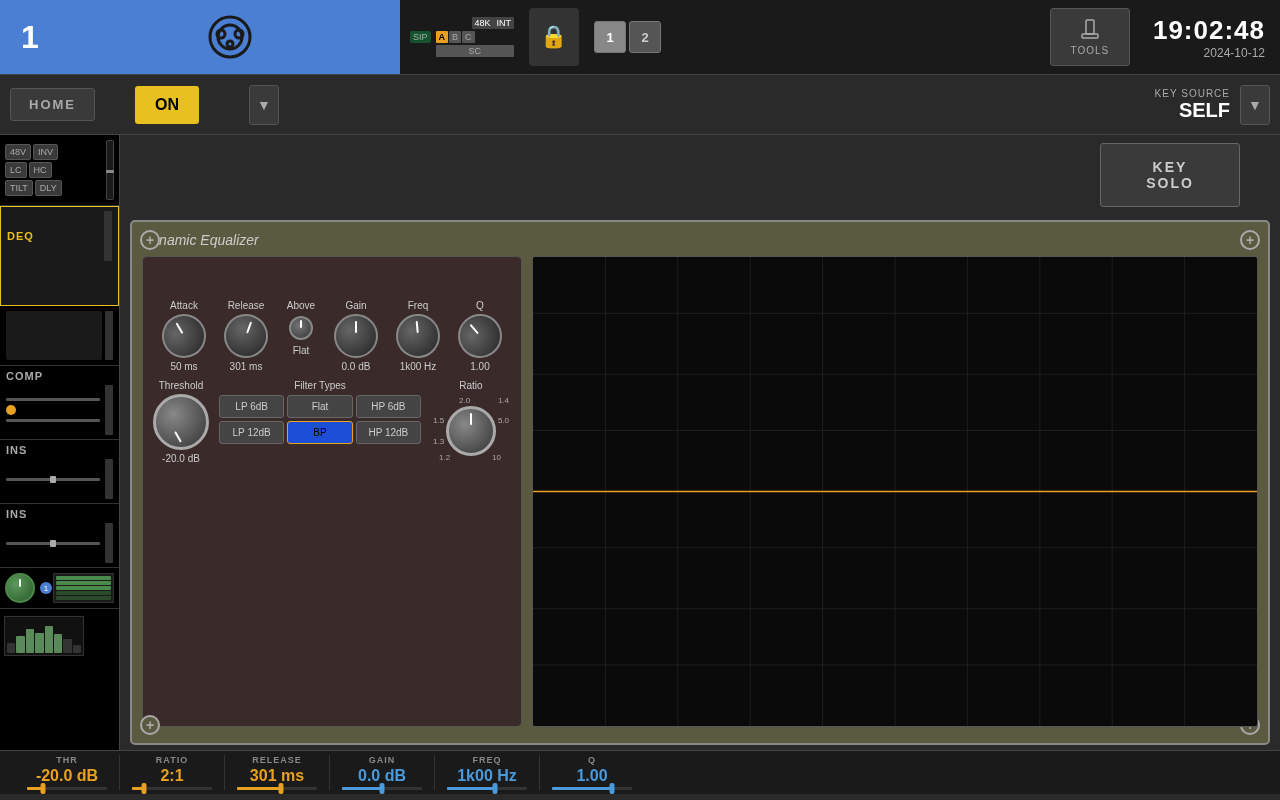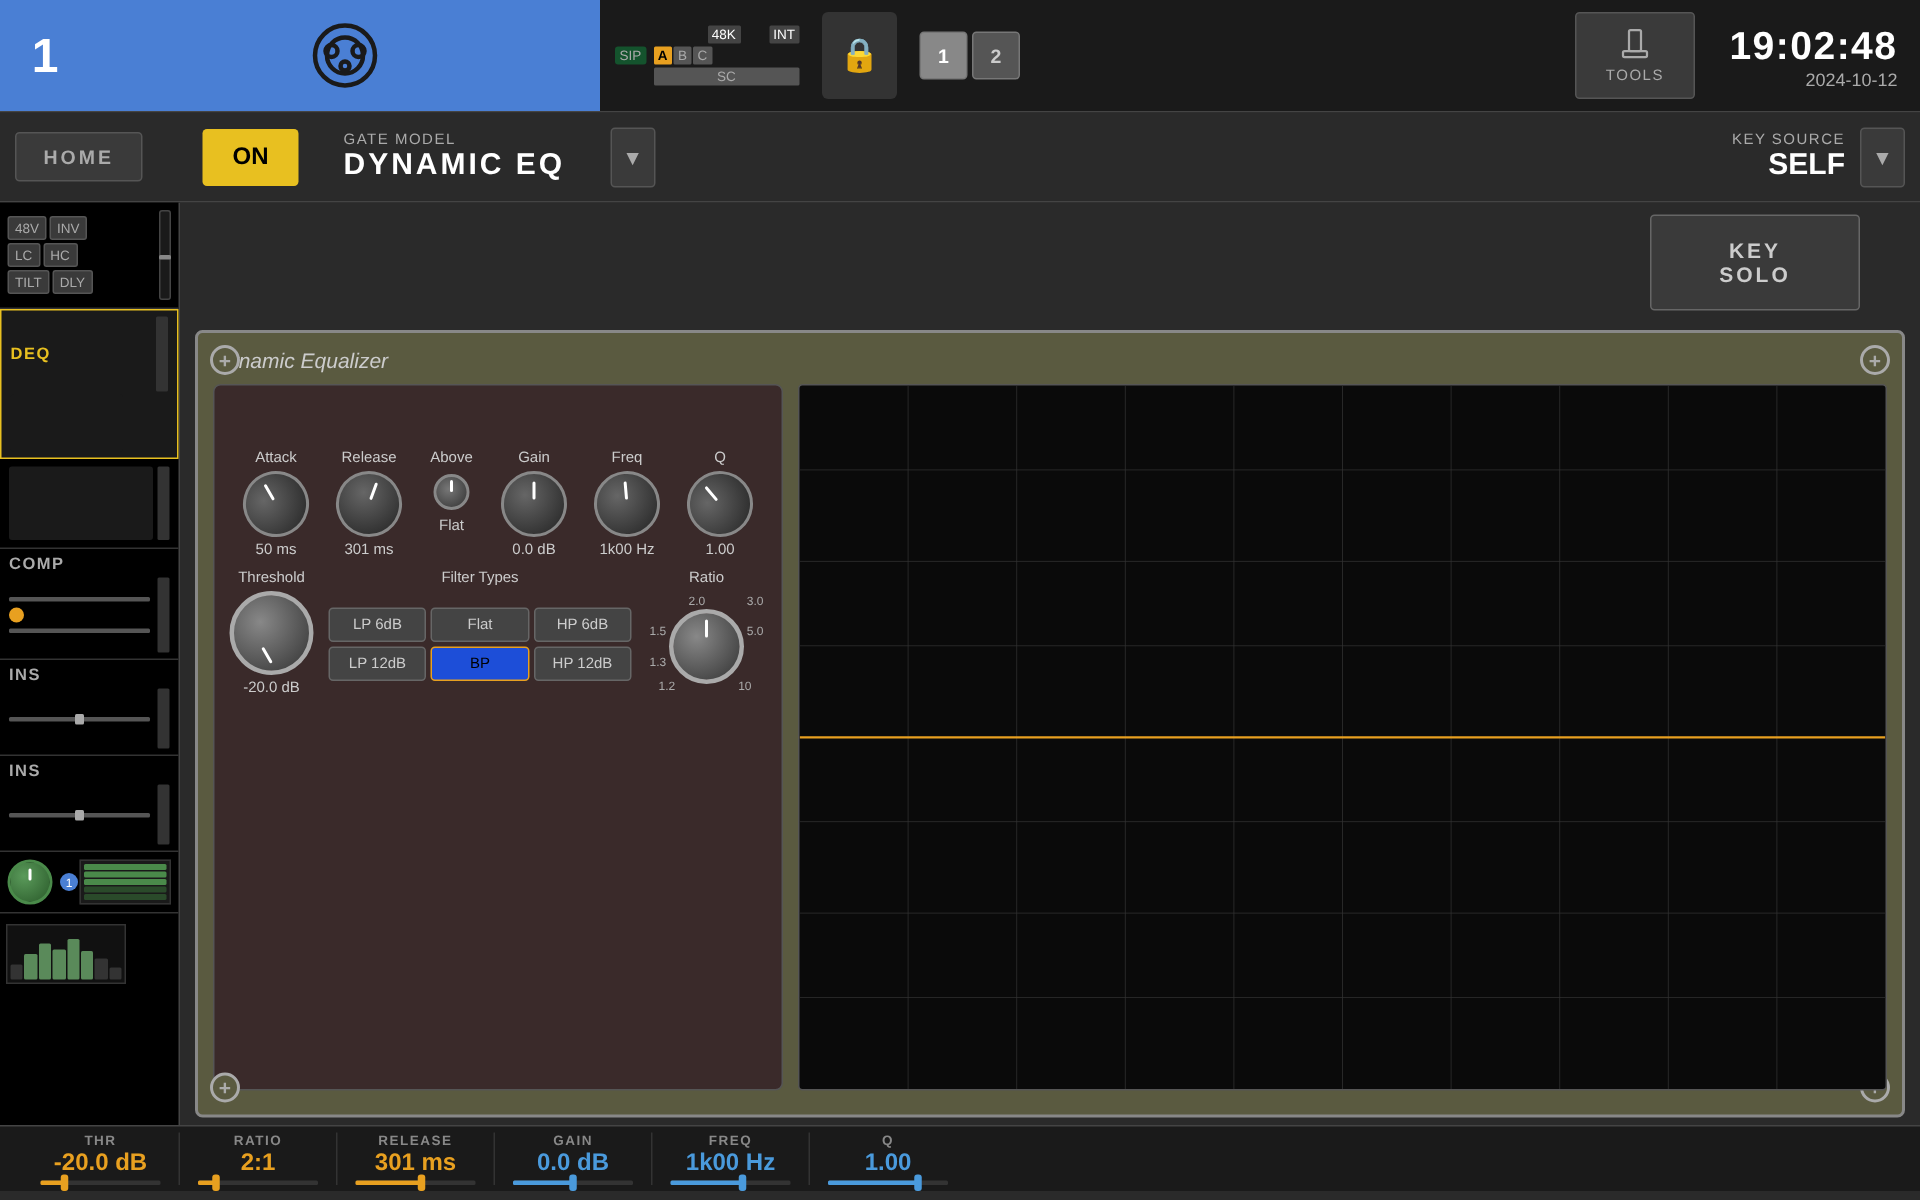--- a/index.html
+++ b/index.html
@@ -55,21 +55,21 @@
       padding: 1px 3px;
       border-radius: 2px;
     }
     .sip-info {
       display: flex;
       flex-direction: column;
       gap: 2px;
     }
     .sip-top {
       display: flex;
-      gap: 19px;
+      gap: 0;
       font-size: 9px;
       padding-left: 36px;
     }
     .sip-48k { color: #fff; background: #444; padding: 1px 3px; border-radius: 1px; }
     .sip-int { color: #fff; background: #444; padding: 1px 3px; border-radius: 1px; }
     .sip-abc {
       display: flex;
       gap: 1px;
     }
     .sip-a { background: #e8a020; color: #000; padding: 1px 3px; border-radius: 1px; font-size: 9px; font-weight: bold; }
@@ -478,21 +478,21 @@
     .ab-icon {
       width: 30px;
       height: 28px;
       display: flex;
       align-items: center;
       justify-content: center;
     }
     .filter-types-label {
       font-size: 10px;
       color: #ccc;
-      margin-bottom: 14px;
+      margin-bottom: 4px;
       text-align: center;
     }
     .filter-btns {
       display: grid;
       grid-template-columns: 1fr 1fr 1fr;
       gap: 3px;
     }
     .filter-btn {
       background: #444;
       border: 1px solid #666;
@@ -676,24 +676,20 @@
     <span class="clock-time">19:02:48</span>
     <span class="clock-date">2024-10-12</span>
   </div>
 </div>
 
 <div class="second-bar">
   <button class="home-btn">HOME</button>
   <div style="width:20px"></div>
   <button class="on-btn">ON</button>
   <div style="width:10px"></div>
-  <div class="gate-model-block">
-    <span class="gate-model-label">GATE MODEL</span>
-    <span class="gate-model-name">DYNAMIC EQ</span>
-  </div>
   <div style="width:10px"></div>
   <div class="dropdown-arrow">▼</div>
   <div class="key-source-block">
     <div class="key-source-text">
       <span class="key-source-label">KEY SOURCE</span>
       <span class="key-source-val">SELF</span>
     </div>
     <div class="dropdown-arrow">▼</div>
   </div>
 </div>
@@ -871,21 +867,21 @@
                   <button class="filter-btn active">BP</button>
                   <button class="filter-btn">HP 12dB</button>
                 </div>
               </div>
 
               <div class="ratio-section">
                 <span class="ratio-label">Ratio</span>
                 <div style="position:relative;width:80px;height:70px;margin-top:3px;">
 
                   <span style="position:absolute;top:2px;left:28px;font-size:8px;color:#aaa;">2.0</span>
-                  <span style="position:absolute;top:2px;right:2px;font-size:8px;color:#aaa;">3.0</span>
+                  <span style="position:absolute;top:2px;right:2px;font-size:8px;color:#aaa;">1.4</span>
                   <span style="position:absolute;top:22px;left:2px;font-size:8px;color:#aaa;">1.5</span>
                   <span style="position:absolute;top:22px;right:2px;font-size:8px;color:#aaa;">5.0</span>
                   <span style="position:absolute;bottom:18px;left:2px;font-size:8px;color:#aaa;">1.3</span>
                   <span style="position:absolute;bottom:2px;left:8px;font-size:8px;color:#aaa;">1.2</span>
                   <span style="position:absolute;bottom:2px;right:10px;font-size:8px;color:#aaa;">10</span>
                   <div style="position:absolute;top:12px;left:15px;width:50px;height:50px;border-radius:50%;background:radial-gradient(circle at 35% 35%,#888,#333);border:3px solid #aaa;cursor:pointer;">
                     <div style="position:absolute;top:4px;left:50%;width:2px;height:12px;background:#fff;transform:translateX(-50%);border-radius:1px;"></div>
                   </div>
                 </div>
               </div>

